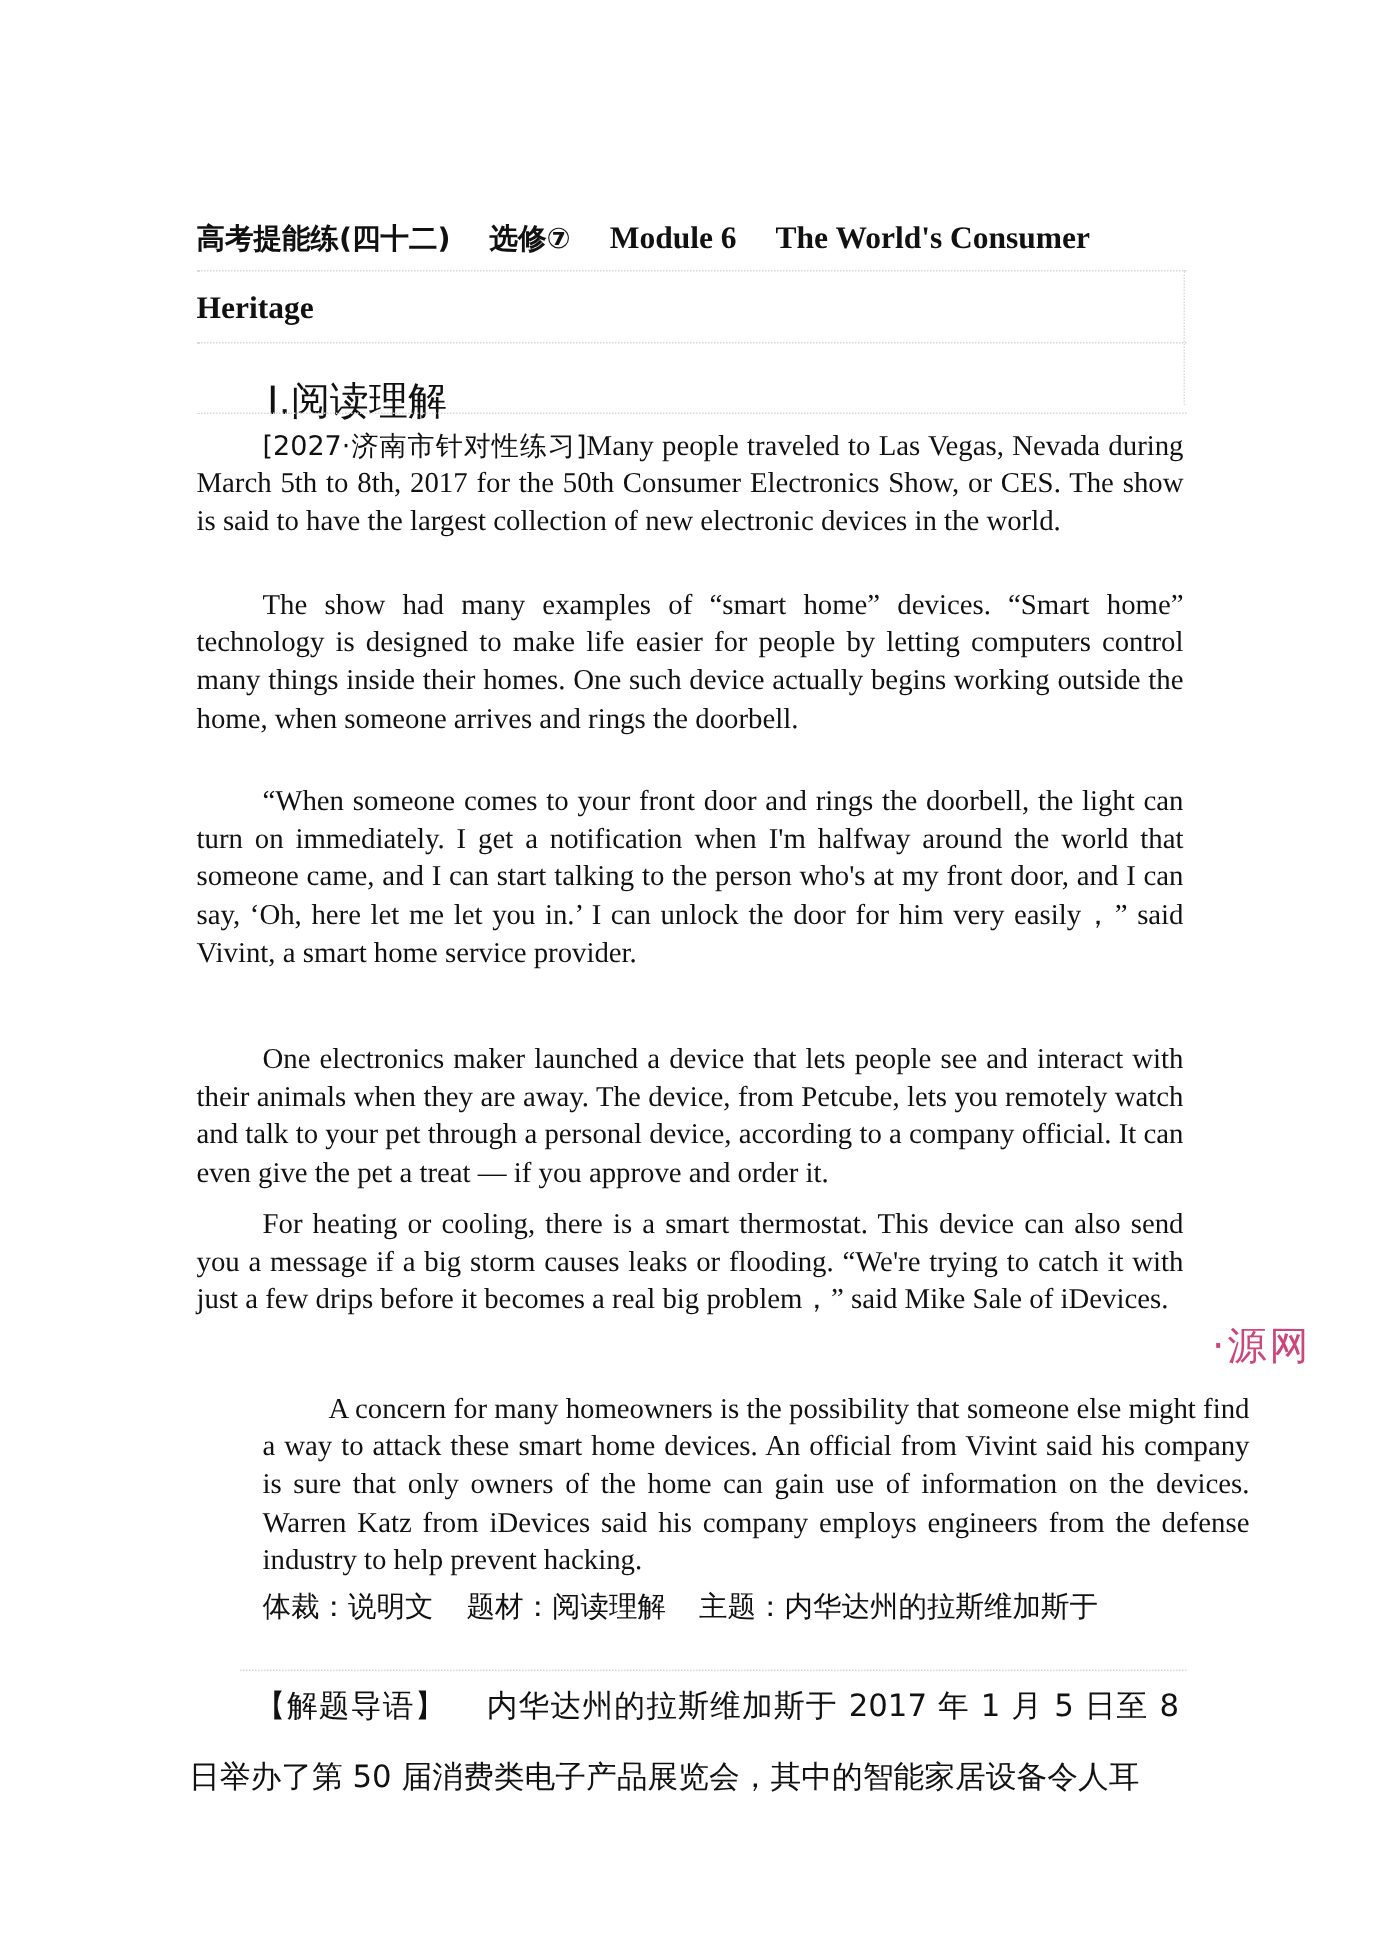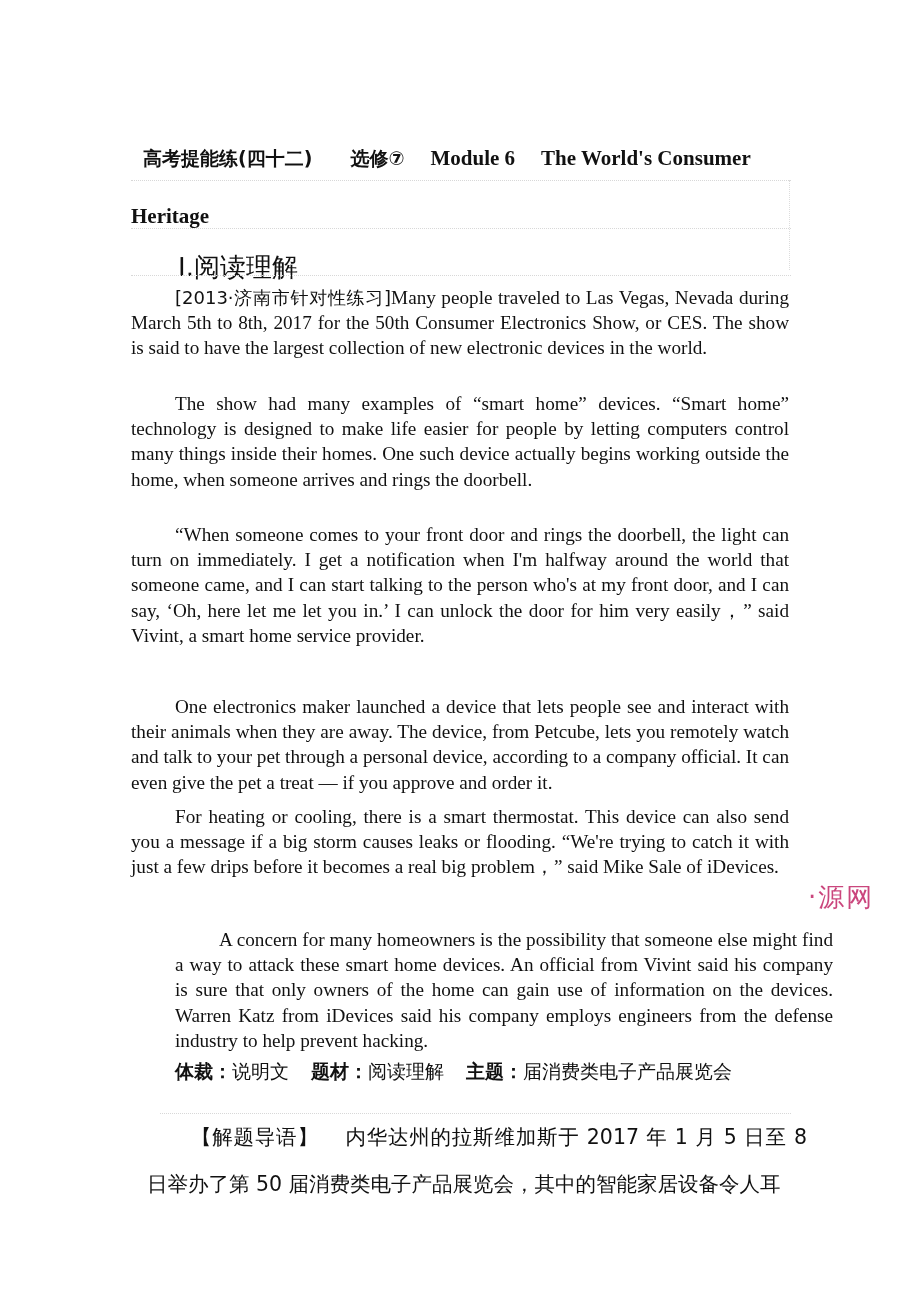--- a/index.html
+++ b/index.html
@@ -1,71 +1,71 @@
 <!DOCTYPE html>
 <html><head>
 <meta charset="utf-8">
 <style>
   html, body { margin:0; padding:0; background:#ffffff; }
   body { width:920px; height:1302px; position:relative; overflow:hidden;
          font-family:"Liberation Serif","DejaVu Serif",serif; color:#111; }
   .title { position:absolute; left:131px; width:660px; font-weight:bold;
            font-size:21px; line-height:24px; white-space:nowrap; }
-  .title .cjk { font-family:"DejaVu Sans",sans-serif; font-weight:bold; font-size:19px;margin-left:12px; }
+  .title .cjk { font-family:"DejaVu Sans",sans-serif; font-weight:bold; font-size:19px; }
   .title .gap { display:inline-block; width:26px; }
   .dotline { position:absolute; left:131px; width:660px; height:0;
              border-top:1px dotted #d8d8d8; }
   .vdot { position:absolute; left:789px; width:0; border-left:1px dotted #dcdcdc; }
   .section { position:absolute; left:178px; top:250px; font-size:26px;
              font-family:"DejaVu Sans",sans-serif; }
   .section .roman { font-family:"Liberation Serif",serif; }
   .para { position:absolute; left:131px; width:658px; font-size:19.2px;
           line-height:25.2px; text-align:justify; text-indent:44px; margin:0; }
   .para .cjk { font-family:"DejaVu Sans",sans-serif; font-size:18px; }
   .meta { position:absolute; left:131px; width:658px; font-size:19px; line-height:28px;
           text-indent:44px; font-family:"DejaVu Sans",sans-serif; text-align:justify; }
-  .meta b { font-weight:bold; }
+  .meta b { font-weight:normal; }
   .meta .sp { display:inline-block; width:22px; }
-  .guide { position:absolute; left:147px; width:660px; font-size:20.5px; line-height:47px;
+  .guide { position:absolute; left:126px; width:660px; font-size:20.5px; line-height:47px;
            text-indent:44px; font-family:"DejaVu Sans",sans-serif; text-align:justify; }
   .guide .gap { display:inline-block; width:26px; }
   .watermark { position:absolute; left:808px; top:880px; font-size:26px;
                font-family:"DejaVu Sans",sans-serif; color:#be185d; letter-spacing:2px;
                opacity:0.8; }
 </style>
 </head>
 <body>
 
 <div class="title" style="top:146px;">
   <span class="cjk">高考提能练(四十二)</span><span class="gap"></span><span class="cjk">选修⑦</span><span class="gap"></span><span>Module 6</span><span class="gap"></span><span>The World's Consumer</span>
 </div>
 <div class="dotline" style="top:180px;"></div>
 <div class="vdot" style="top:180px;height:90px;"></div>
-<div class="title" style="top:204px;">Heritage</div>
+<div class="title" style="top:193px;">Heritage</div>
 <div class="dotline" style="top:228px;"></div>
 
 <div class="section">
   <span class="roman">Ⅰ</span><span>.阅读理解</span>
 </div>
 <div class="dotline" style="top:275px;"></div>
 
-<p class="para" style="top:285px;"><span class="cjk">[2013·济南市针对性练习]</span><span>Many people traveled to Las Vegas, Nevada during March 5th to 8th, 2017 for the 50th Consumer Electronics Show, or CES. The show is said to have the largest collection of new electronic devices in the world.</span></p>
+<p class="para" style="top:285px;"><span class="cjk">[2027·济南市针对性练习]</span><span>Many people traveled to Las Vegas, Nevada during March 5th to 8th, 2017 for the 50th Consumer Electronics Show, or CES. The show is said to have the largest collection of new electronic devices in the world.</span></p>
 
 <p class="para" style="top:391px;">The show had many examples of “smart home” devices. “Smart home” technology is designed to make life easier for people by letting computers control many things inside their homes. One such device actually begins working outside the home, when someone arrives and rings the doorbell.</p>
 
 <p class="para" style="top:522px;">“When someone comes to your front door and rings the doorbell, the light can turn on immediately. I get a notification when I'm halfway around the world that someone came, and I can start talking to the person who's at my front door, and I can say, ‘Oh, here let me let you in.’ I can unlock the door for him very easily，” said Vivint, a smart home service provider.</p>
 
 <p class="para" style="top:678px;margin-top:16px;">One electronics maker launched a device that lets people see and interact with their animals when they are away. The device, from Petcube, lets you remotely watch and talk to your pet through a personal device, according to a company official. It can even give the pet a treat — if you approve and order it.</p>
 
 <p class="para" style="top:804px;">For heating or cooling, there is a smart thermostat. This device can also send you a message if a big storm causes leaks or flooding. “We're trying to catch it with just a few drips before it becomes a real big problem，” said Mike Sale of iDevices.</p>
 
 <p class="para" style="top:927px;margin-left:44px;">A concern for many homeowners is the possibility that someone else might find a way to attack these smart home devices. An official from Vivint said his company is sure that only owners of the home can gain use of information on the devices. Warren Katz from iDevices said his company employs engineers from the defense industry to help prevent hacking.</p>
 
 <div class="meta" style="top:1057px;">
-  <b>体裁：</b><span>说明文</span><span class="sp"></span><b>题材：</b><span>阅读理解</span><span class="sp"></span><b>主题：</b><span>届消费类电子产品展览会</span>
+  <b>体裁：</b><span>说明文</span><span class="sp"></span><b>题材：</b><span>阅读理解</span><span class="sp"></span><b>主题：</b><span>内华达州的拉斯维加斯于</span>
 </div>
 <div class="dotline" style="top:1113px;left:160px;width:631px;"></div>
 
 <div class="guide" style="top:1114px;">
   <span>【解题导语】</span><span class="gap"></span><span>内华达州的拉斯维加斯于 2017 年 1 月 5 日至 8 日举办了第 50 届消费类电子产品展览会，其中的智能家居设备令人耳</span>
 </div>
 
 <div class="watermark">·源网</div>
 
 </body></html>

